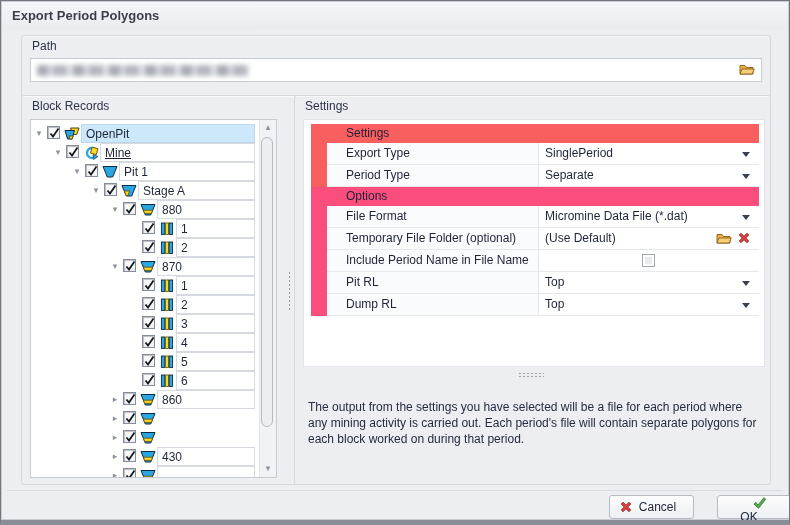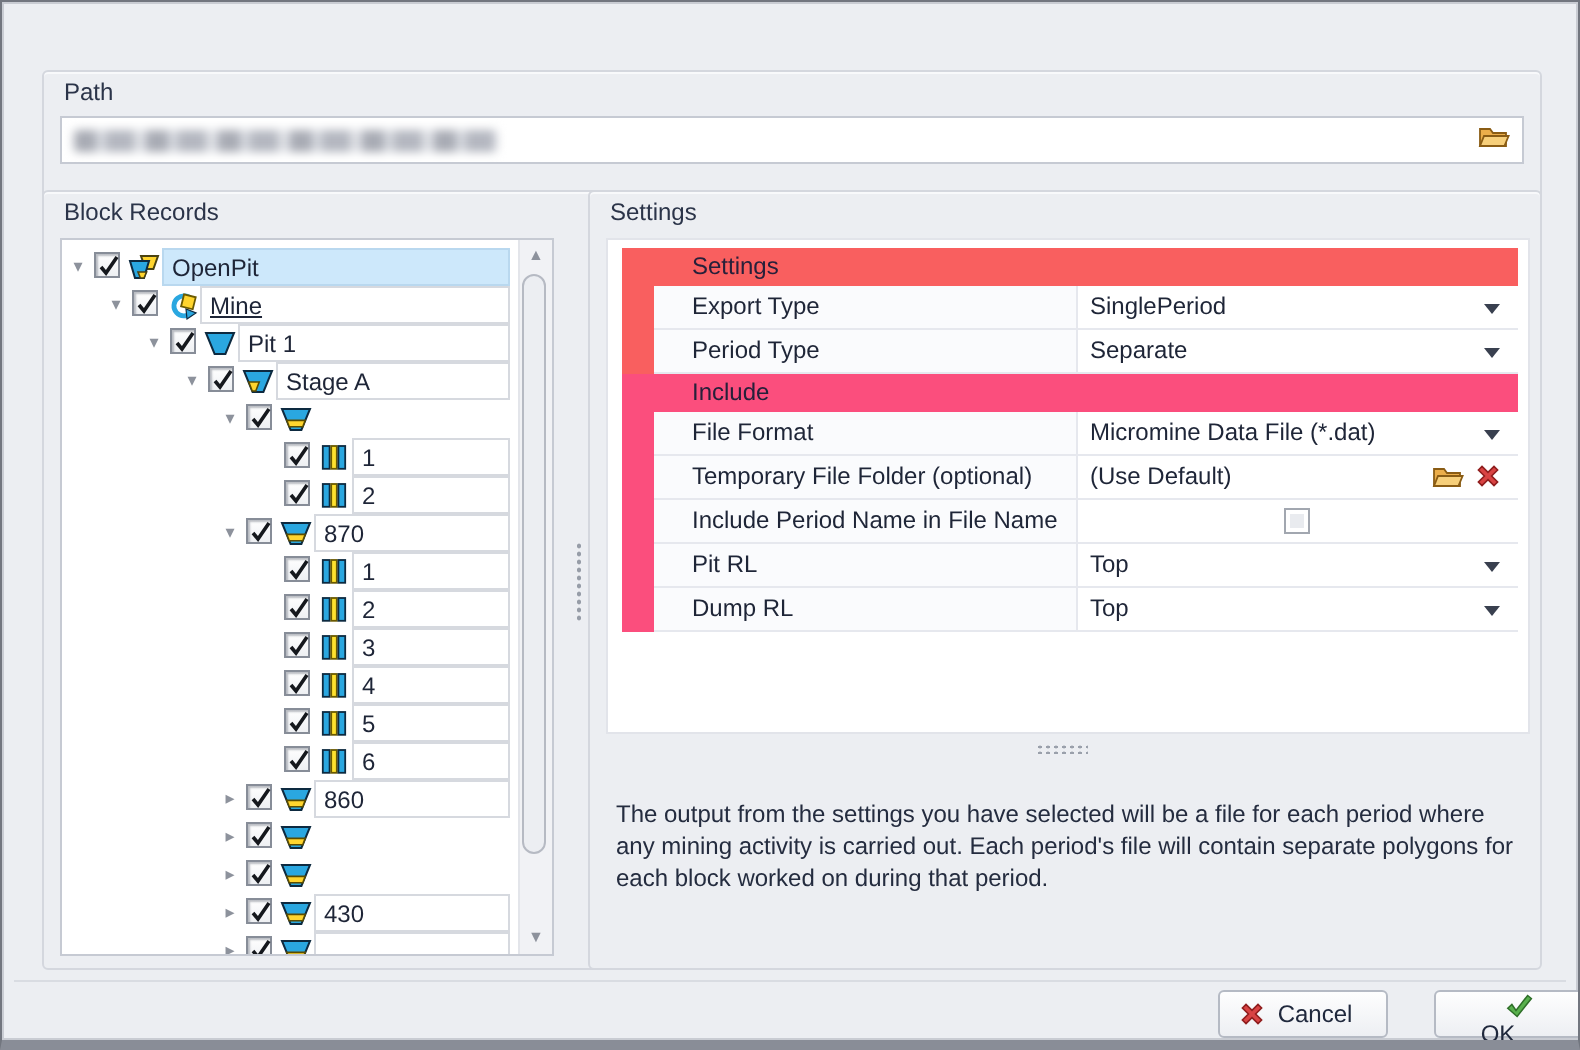--- a/index.html
+++ b/index.html
@@ -77,20 +77,23 @@
     font-size:12px;color:#20293d;display:flex;align-items:center;cursor:default;}
   .b-icon{margin-left:9px;display:flex;width:15px;height:14px;}
   .b-label{flex:1;text-align:center;margin-right:12px;}
   .btn-cancel{left:608px;width:85px;justify-content:flex-end;}
   .btn-ok{left:716px;width:76px;flex-direction:column;}
 </style>
 </head>
 <body>
 
 <div class="dialog">
+  <div class="titlebar">
+    <span>Export Period Polygons</span>
+  </div>
 
   <div class="group path-group">
     <div class="group-title">Path</div>
     <div class="path-field">
       <div class="blur-blob"></div>
       <span class="field-folder" id="path-folder-icon"><svg xmlns="http://www.w3.org/2000/svg" width="16" height="13" viewBox="0 0 16 13">
             <path d="M1 2.5 L6 2.5 L7.5 4.5 L14 4.5 L14 11 L1 11 Z" fill="#ecae4a" stroke="#8a5c14" stroke-width="0.9"></path>
             <path d="M3 6 L15.3 6 L13.2 11 L1 11 Z" fill="#f7cf7a" stroke="#8a5c14" stroke-width="0.9"></path>
           </svg></span>
     </div>
@@ -157,20 +160,21 @@
             <span class="tree-arrow" style="left: 78px;">▾</span>
             <span class="tree-check" style="left: 92px;">
               <svg xmlns="http://www.w3.org/2000/svg" width="15" height="17" viewBox="0 0 15 17">
                 <polyline points="3.5,9.5 6,12.5 11.5,4.5" fill="none" stroke="#15181d" stroke-width="1.8"></polyline>
               </svg>
             </span>
             <span class="tree-icon" style="left: 109px;"><svg xmlns="http://www.w3.org/2000/svg" width="16" height="14" viewBox="0 0 16 14">
                 <polygon points="1,1.5 15,1.5 10.7,12 5.3,12" fill="#2aa7e0" stroke="#0d2a40" stroke-width="1"></polygon>
                 <polygon points="3.4,7.2 12.6,7.2 11.4,10.4 4.6,10.4" fill="#ffd52e" stroke="#5a4c00" stroke-width="0.8"></polygon>
               </svg></span>
+            <span class="tree-cell" style="left: 126px; width: 98px;">880</span>
           </div>
           <div class="tree-row" style="top: 99px;">
             <span class="tree-check" style="left: 111px;">
               <svg xmlns="http://www.w3.org/2000/svg" width="15" height="17" viewBox="0 0 15 17">
                 <polyline points="3.5,9.5 6,12.5 11.5,4.5" fill="none" stroke="#15181d" stroke-width="1.8"></polyline>
               </svg>
             </span>
             <span class="tree-icon" style="left: 128px;"><svg xmlns="http://www.w3.org/2000/svg" width="16" height="14" viewBox="0 0 16 14">
                 <rect x="2.4" y="1" width="3.4" height="11.4" fill="#2aa7e0" stroke="#0d2a40" stroke-width="0.9"></rect>
                 <rect x="6.6" y="1" width="2.8" height="11.4" fill="#ffe12e" stroke="#6b5a00" stroke-width="0.9"></rect>
@@ -367,21 +371,21 @@
           <div class="grid-row prop-row">
             <div class="stripe" style="background: rgb(249, 95, 95);"></div>
             <div class="prop-label">Export Type</div>
             <div class="prop-value">SinglePeriod<span class="dd-arrow"></span></div>
           </div>
           <div class="grid-row prop-row">
             <div class="stripe" style="background: rgb(249, 95, 95);"></div>
             <div class="prop-label">Period Type</div>
             <div class="prop-value">Separate<span class="dd-arrow"></span></div>
           </div>
-          <div class="grid-row cat-row" style="background: rgb(251, 78, 125);">Include</div>
+          <div class="grid-row cat-row" style="background: rgb(251, 78, 125);">Options</div>
           <div class="grid-row prop-row">
             <div class="stripe" style="background: rgb(251, 78, 125);"></div>
             <div class="prop-label">File Format</div>
             <div class="prop-value">Micromine Data File (*.dat)<span class="dd-arrow"></span></div>
           </div>
           <div class="grid-row prop-row">
             <div class="stripe" style="background: rgb(251, 78, 125);"></div>
             <div class="prop-label">Temporary File Folder (optional)</div>
             <div class="prop-value">(Use Default)<span class="v-icon v-folder" style="position: absolute;"><svg xmlns="http://www.w3.org/2000/svg" width="16" height="13" viewBox="0 0 16 13">
                   <path d="M1 2.5 L6 2.5 L7.5 4.5 L14 4.5 L14 11 L1 11 Z" fill="#ecae4a" stroke="#8a5c14" stroke-width="0.9"></path>

